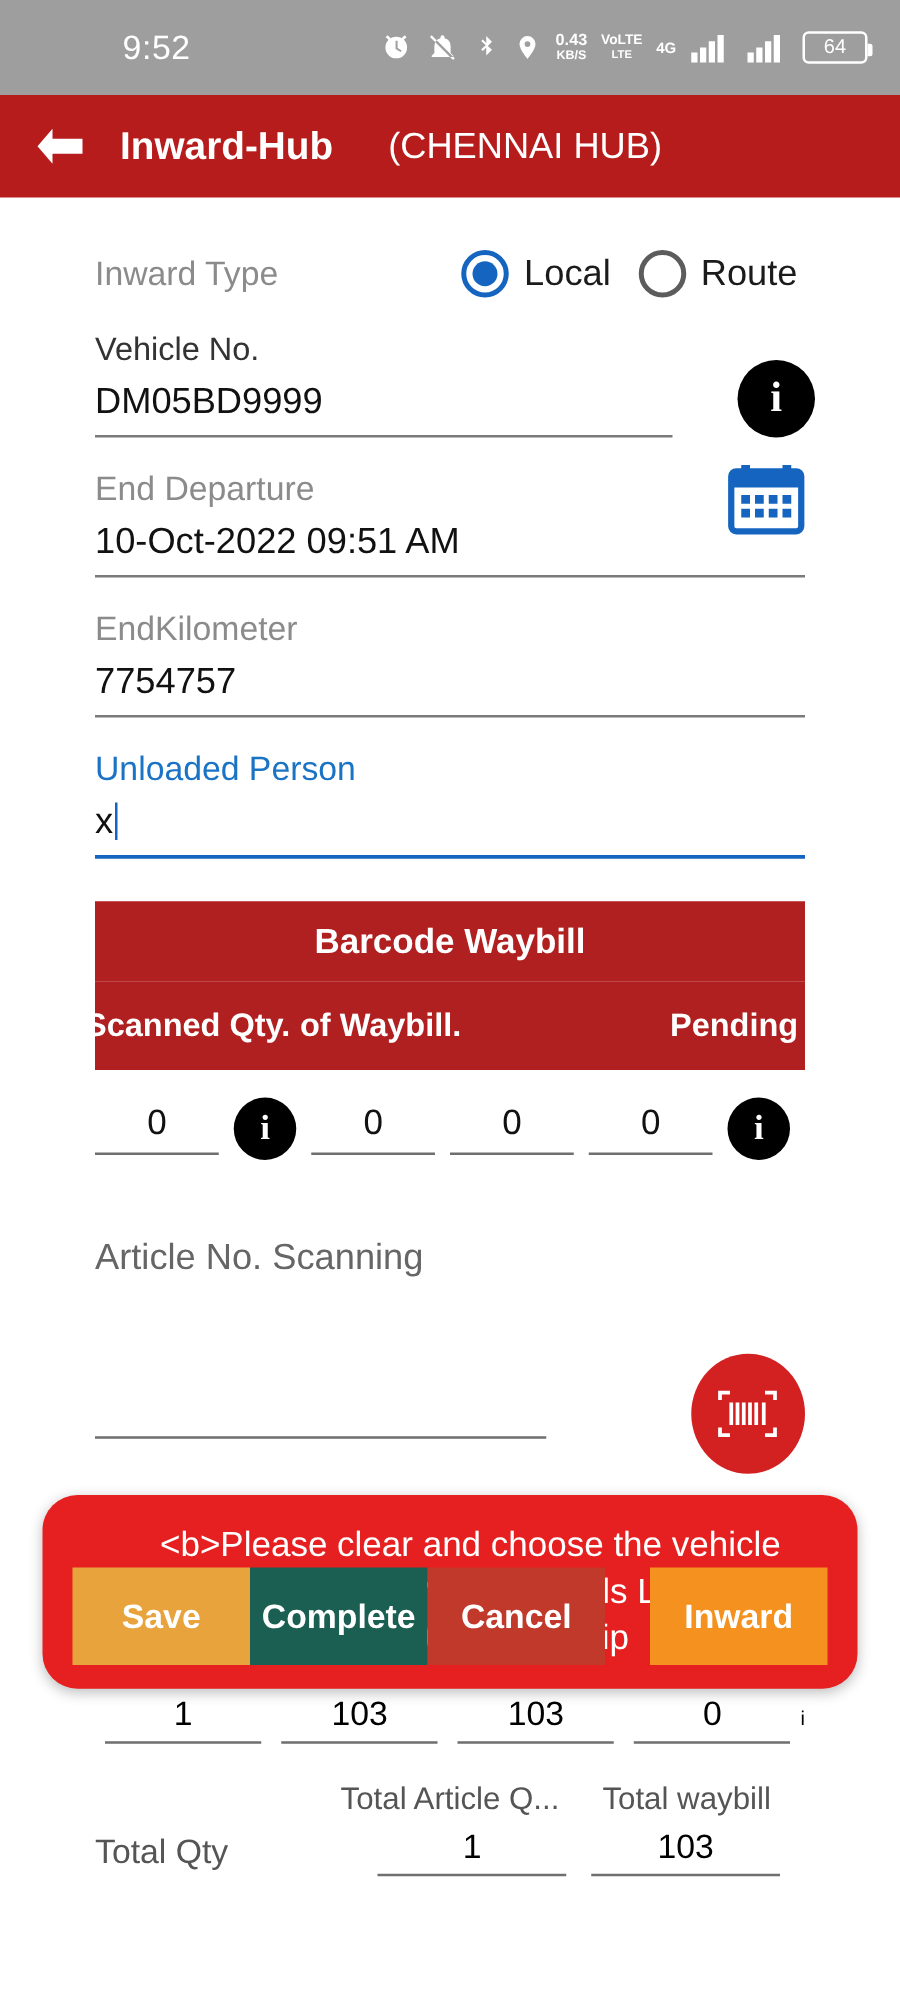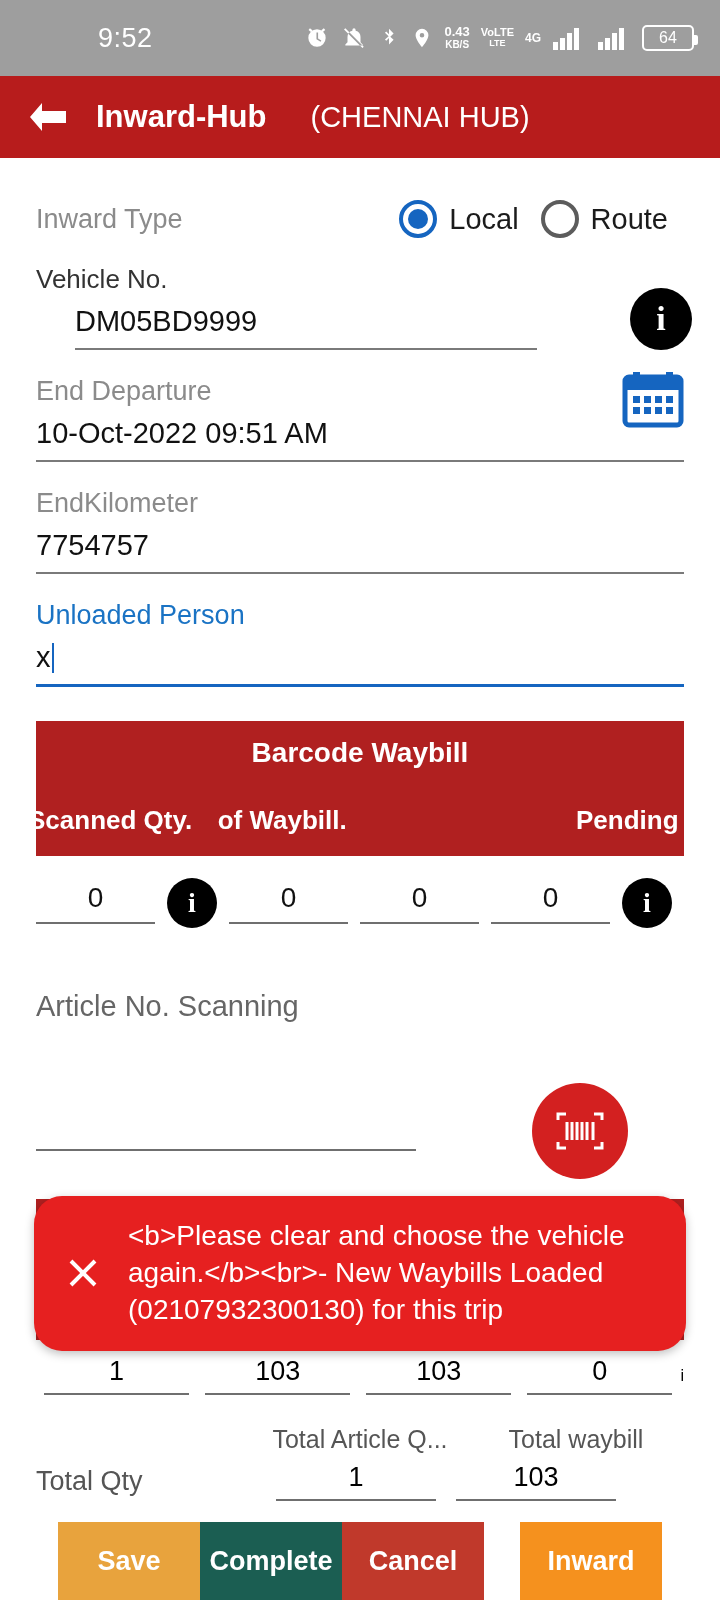--- a/index.html
+++ b/index.html
@@ -2,21 +2,21 @@
 <html><head>
 <meta charset="utf-8">
 <style>
   * { box-sizing: border-box; margin: 0; padding: 0; }
   html, body {
     width: 720px; height: 1600px;
     font-family: "Liberation Sans", sans-serif;
     background: #ffffff;
     overflow: hidden;
   }
-  .phone { position: relative; width: 720px; height: 1600px; background:#fff; }
+  .phone { position: relative; width: 720px; height: 1332px; background:#fff; }
 
   
   .statusbar {
     height: 76px; background:#9e9e9e; color:#ffffff;
     display:flex; align-items:center; justify-content:space-between;
     padding: 0 26px;
   }
   .statusbar .time { font-size: 27px; font-weight:400; letter-spacing:.5px; margin-left:72px;}
   .status-icons { display:flex; align-items:center; gap:11px; }
   .status-icons svg { display:block; }
@@ -34,42 +34,42 @@
   
   .appbar {
     height: 82px; background:#b71c1c; color:#fff;
     display:flex; align-items:center; padding-left: 24px; gap: 26px;
   }
   .appbar .back { width:46px; height:46px; display:flex; align-items:center; justify-content:center; cursor:pointer;}
   .appbar .title { font-size: 31px; font-weight:700; }
   .appbar .hub { font-size: 29px; font-weight:400; margin-left: 18px;}
 
   
-  .content { padding: 0 36px; position:relative; }
+  .content { padding: 0 76px; position:relative; }
   .row-type { display:flex; align-items:center; margin-top: 42px; }
   .label-muted { color:#8b8b8b; font-size: 27px; }
   .label-dark { color:#333; font-size: 26px; }
   .label-blue { color:#1a73c4; font-size: 27px; }
-  .radios { margin-left: auto; display:flex; align-items:center; gap: 22px; margin-right: 16px;}
+  .radios { margin-left: auto; display:flex; align-items:center; gap: 22px; margin-right: 6px;}
   .radio { display:flex; align-items:center; gap:12px; cursor:pointer;}
   .radio .circle {
     width: 38px; height:38px; border-radius:50%; border:4px solid #5c5c5c;
     display:flex; align-items:center; justify-content:center;
   }
   .radio.checked .circle { border-color:#1565c0; }
   .radio.checked .circle:after { content:""; width:20px; height:20px; border-radius:50%; background:#1565c0;}
   .radio span.txt { font-size: 29px; color:#1b1b1b; }
 
   .field { margin-top: 26px; position:relative; }
   .field .flabel { display:block; margin-bottom: 10px; }
   .field .fvalue {
     font-size: 29px; color:#111; padding-bottom: 10px;
     border-bottom: 2px solid #7a7a7a; width: 100%; min-height: 44px;
   }
-  .field.short .fvalue { width: 462px; margin-left: 39px; }
+  .field.short .fvalue { width: 462px; }
   .field.focus .fvalue { border-bottom: 3px solid #1565c0; }
   .caret { display:inline-block; width:2px; height:30px; background:#1565c0; vertical-align:-6px; margin-left:1px;}
 
   .info-badge {
     position:absolute; width: 62px; height:62px; border-radius:50%;
     background:#000; color:#fff; display:flex; align-items:center; justify-content:center;
     font-size: 34px; font-weight:700; font-family:"Liberation Serif", serif;
   }
   .cal-icon { position:absolute; right: 0; top: -6px; width:62px; height:58px; cursor:pointer;}
 

